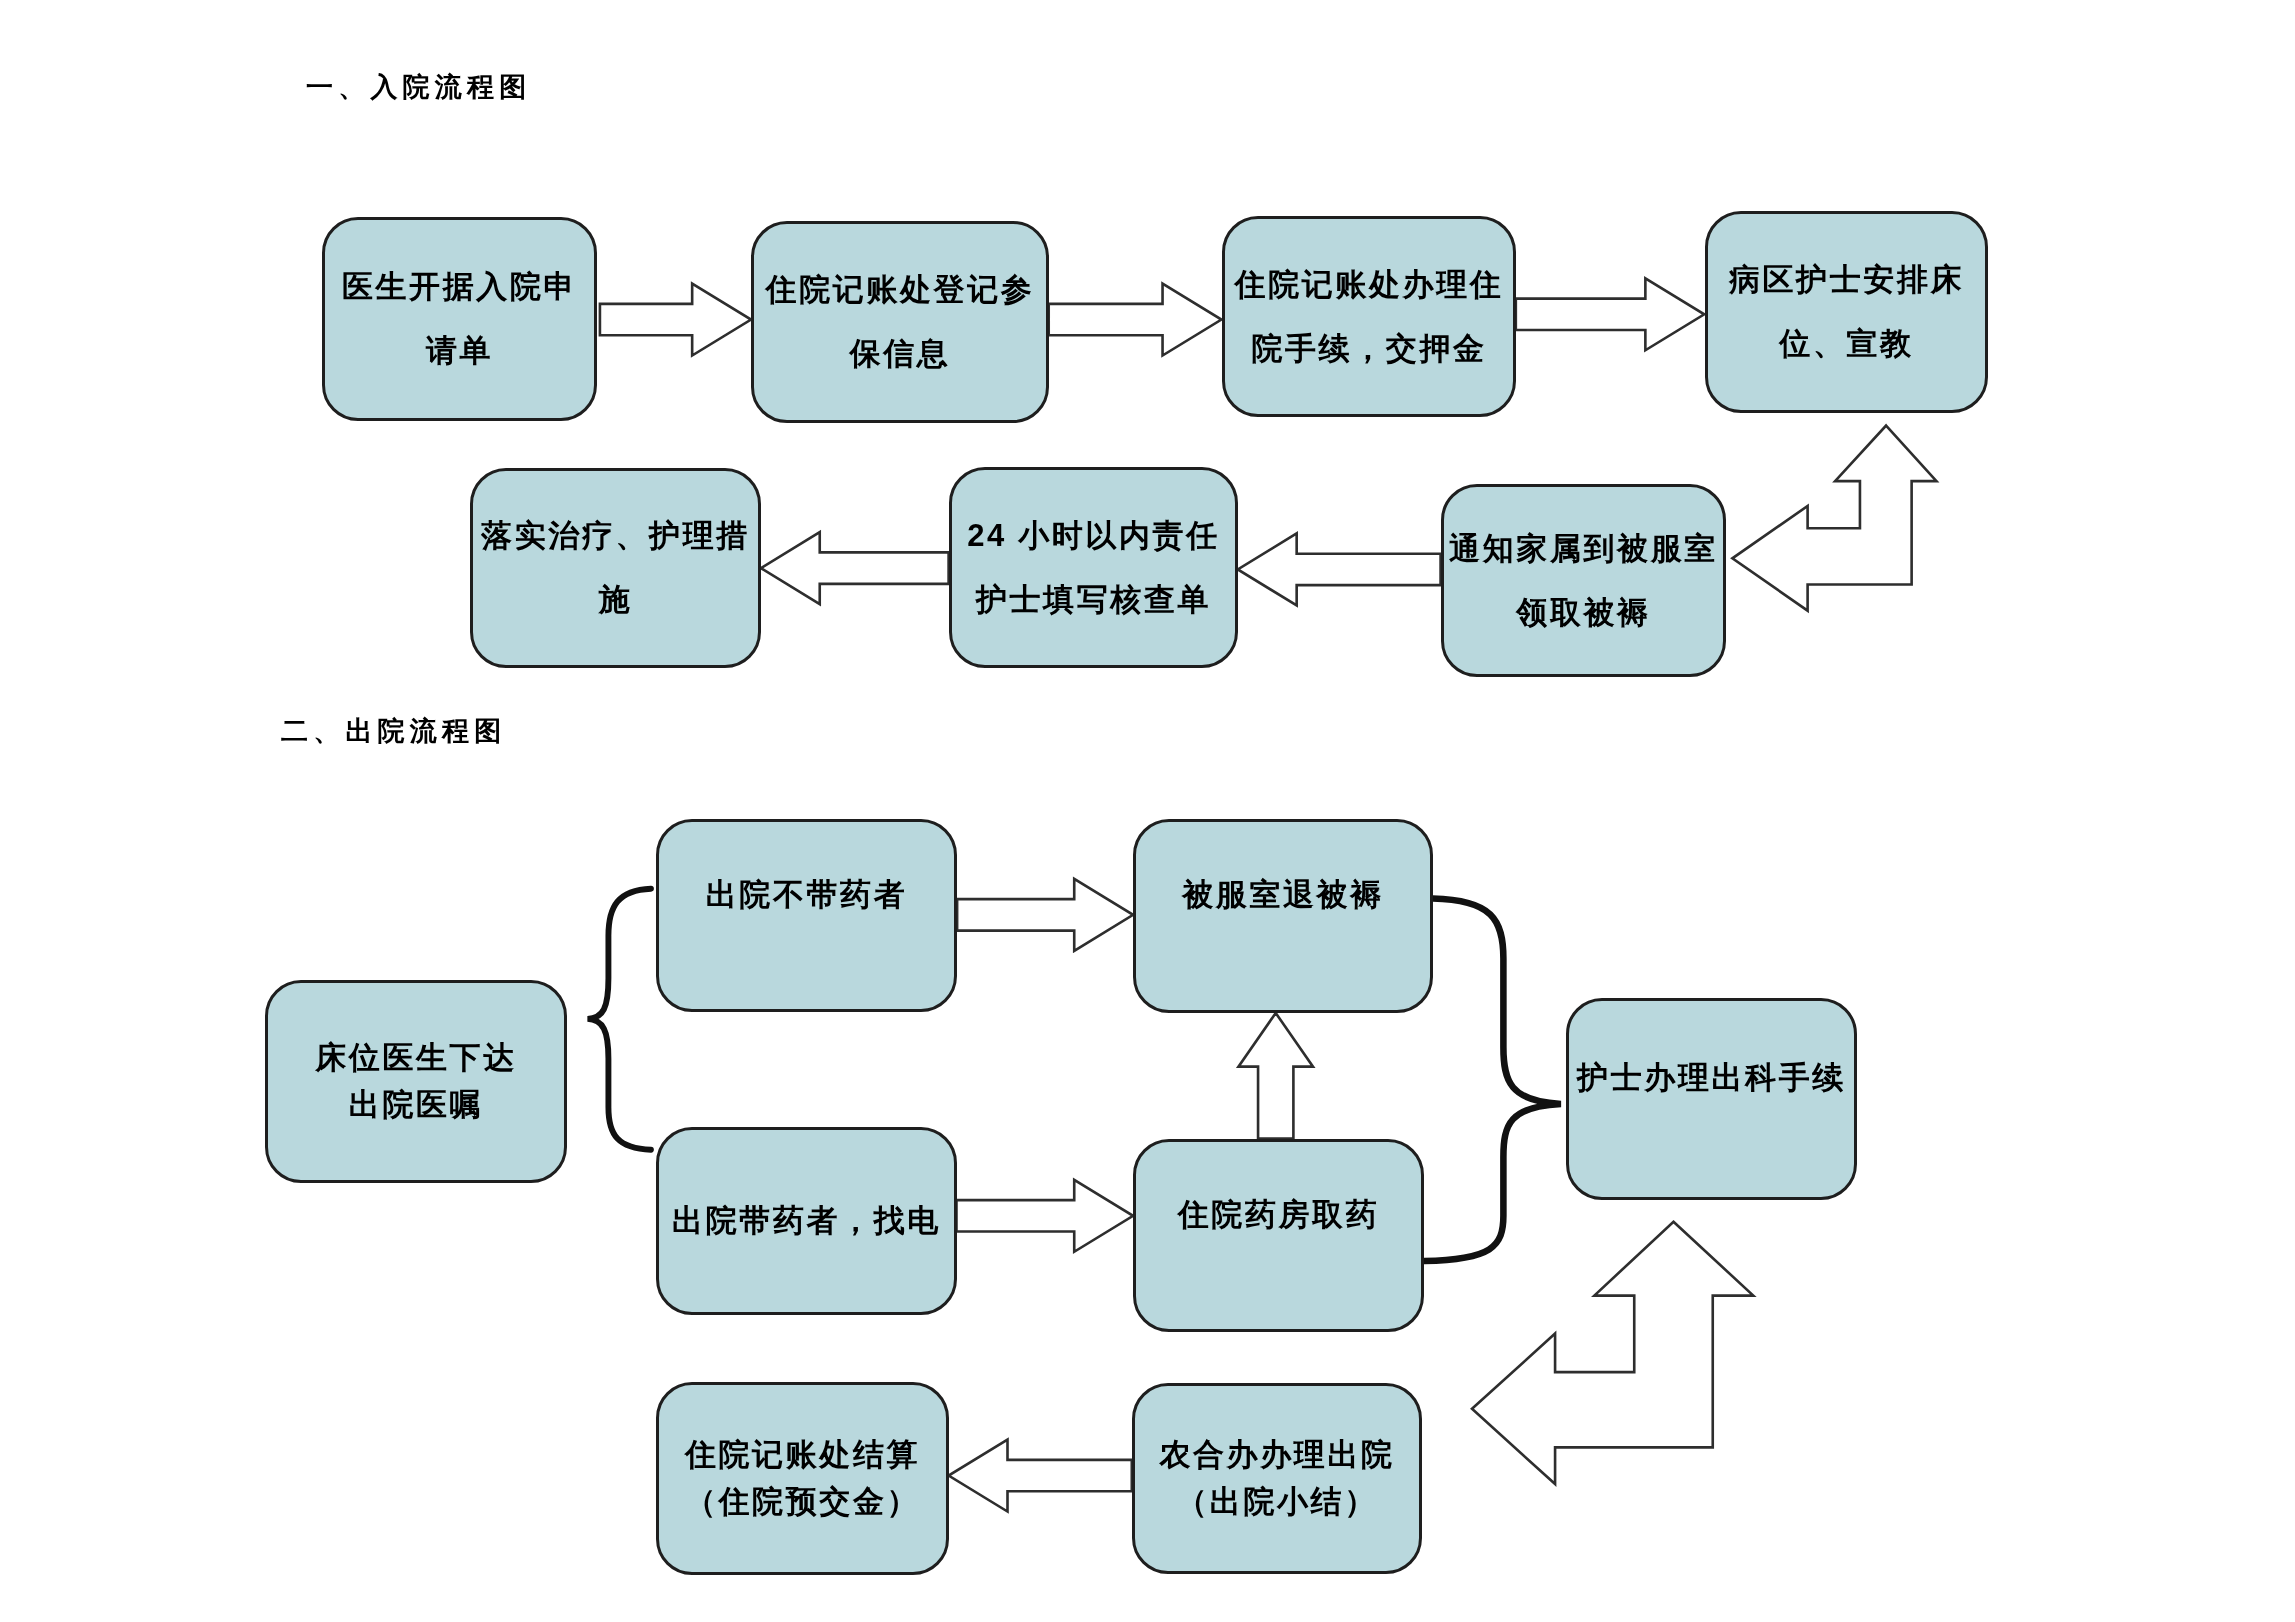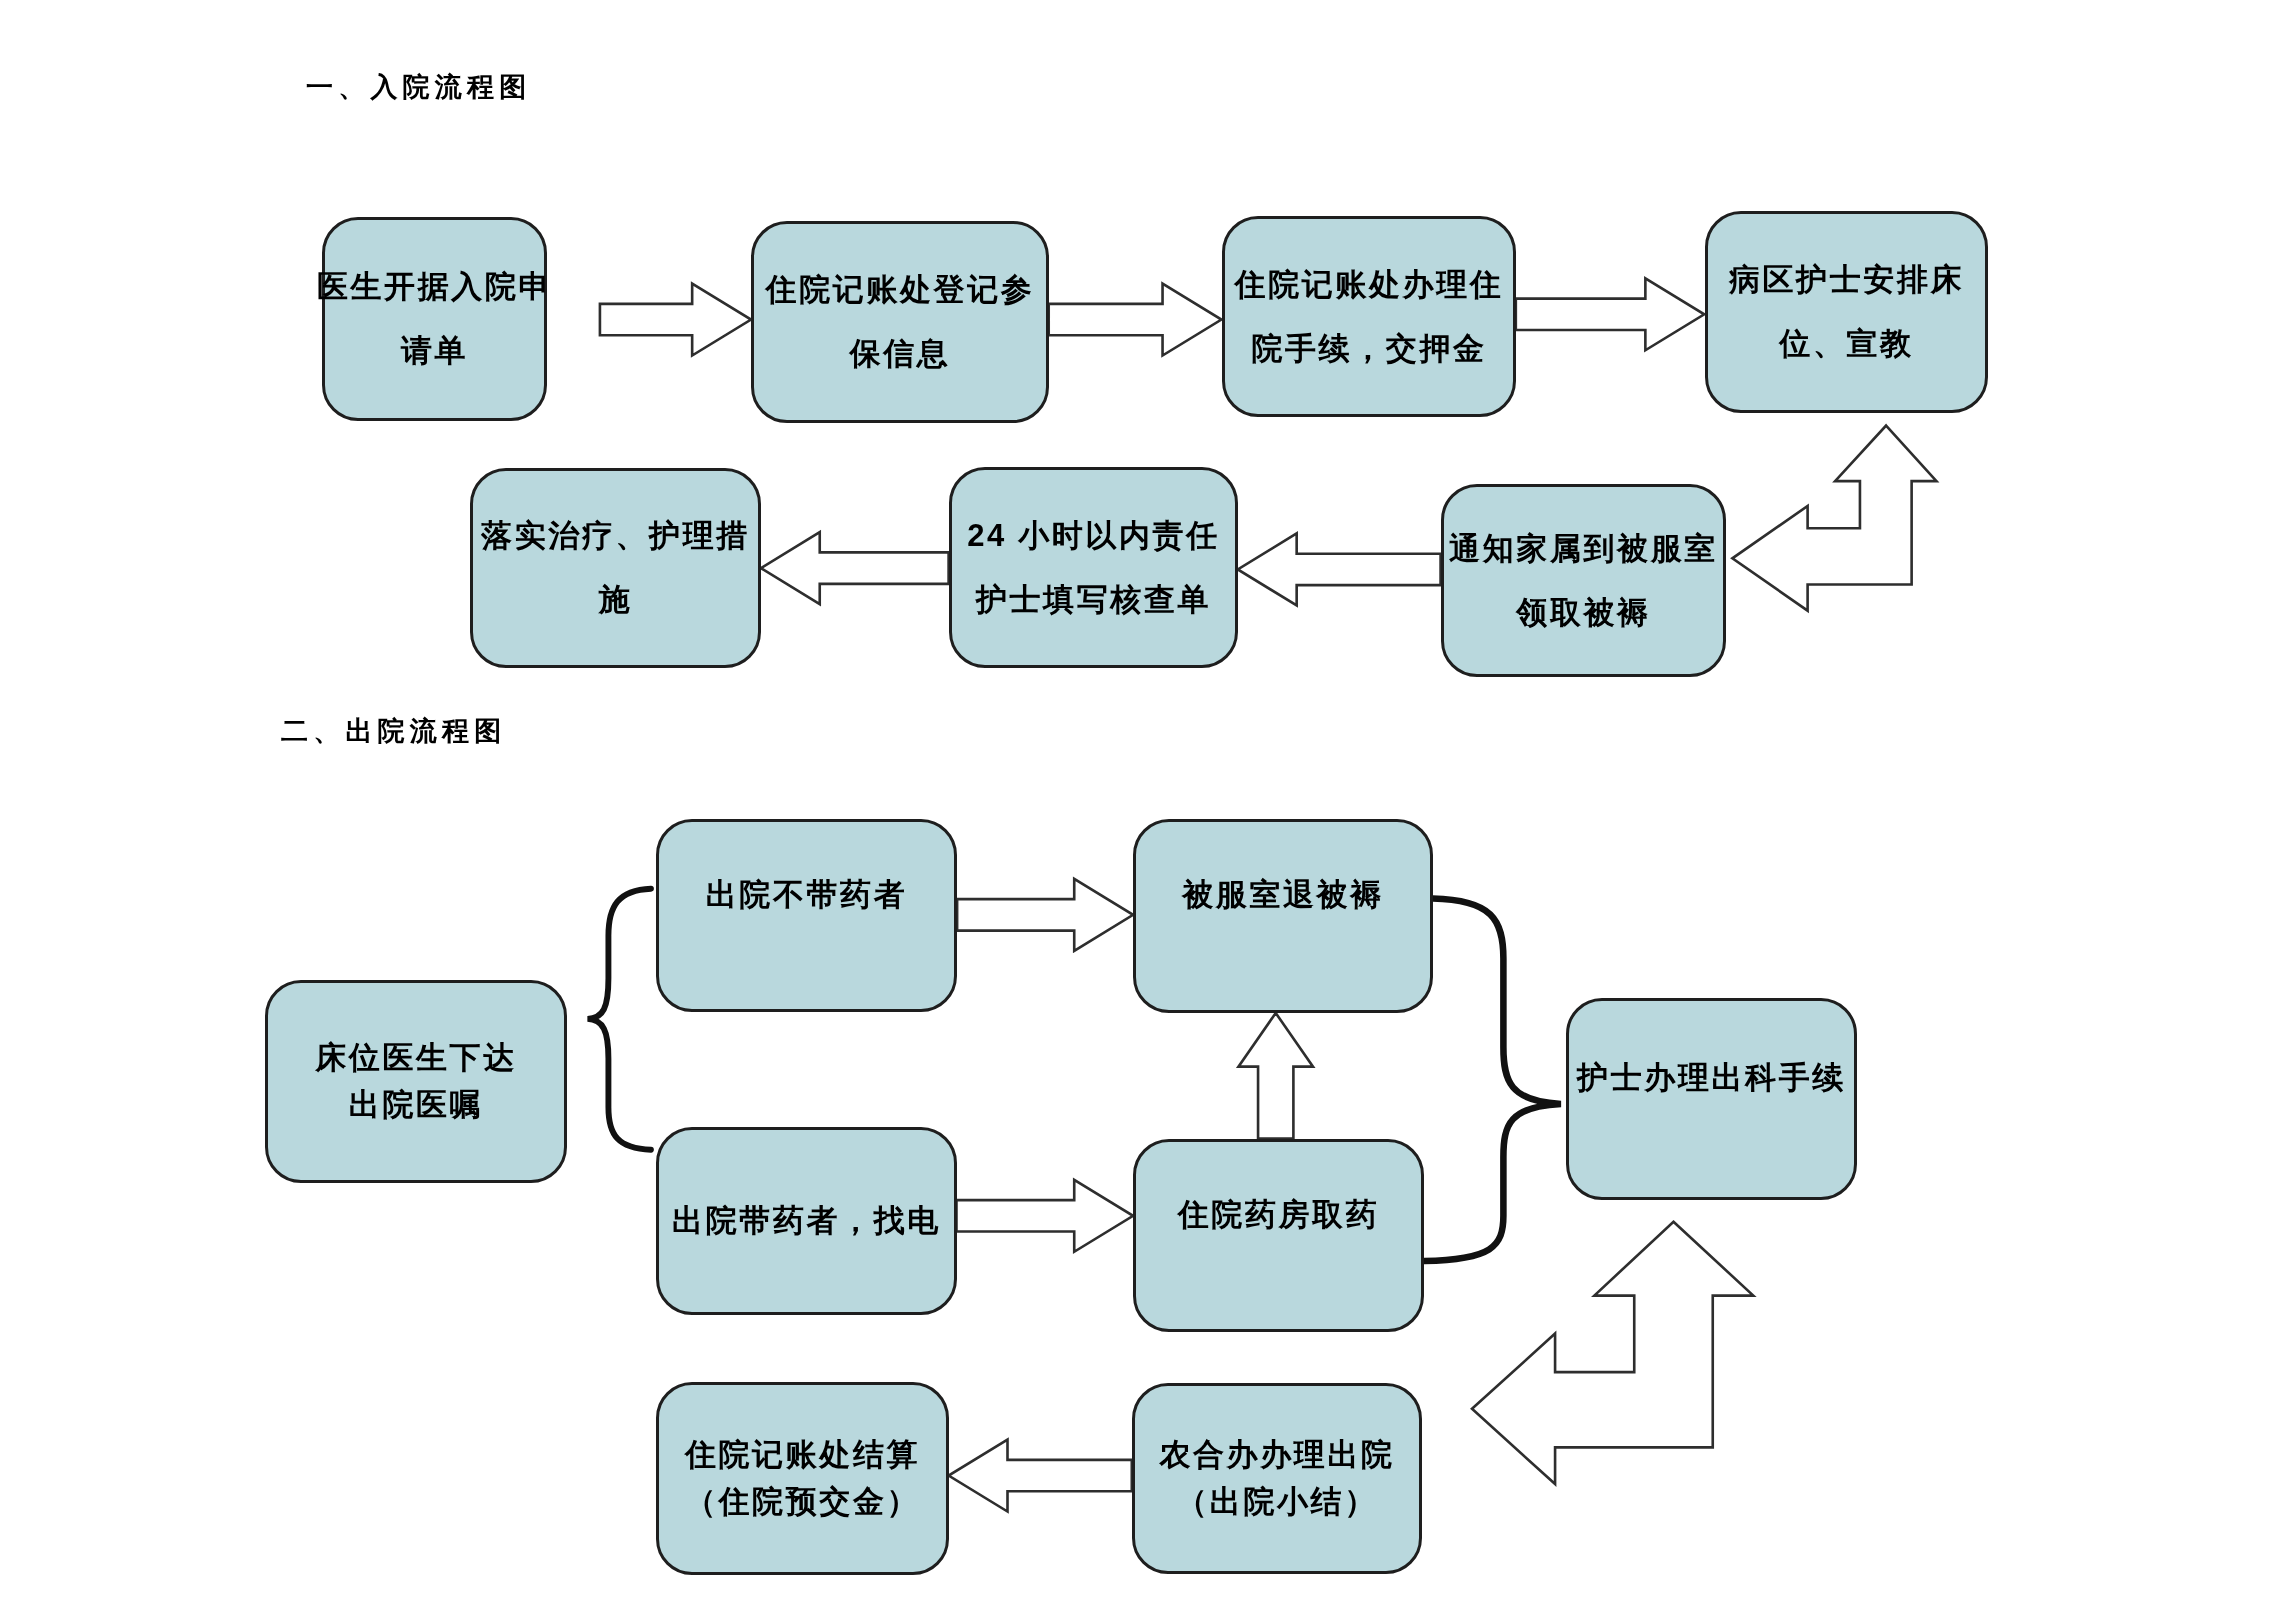--- a/index.html
+++ b/index.html
@@ -78,21 +78,21 @@
     <polygon points="1462,1834 1642,1834 1642,1803 1732,1858 1642,1913 1642,1882 1462,1882" style="fill:var(--arrow-fill);stroke:var(--arrow-stroke);stroke-width:4"></polygon>
     <polygon points="1950,1548 2007,1630 1977,1630 1977,1740 1923,1740 1923,1630 1893,1630" style="fill:var(--arrow-fill);stroke:var(--arrow-stroke);stroke-width:4"></polygon>
     <polygon points="1730,2231 1540,2231 1540,2200 1450,2255 1540,2310 1540,2279 1730,2279" style="fill:var(--arrow-fill);stroke:var(--arrow-stroke);stroke-width:4"></polygon>
 
     <polygon points="2558,1867 2680,1980 2618,1980 2618,2212 2377,2212 2377,2268 2250,2153 2377,2038 2377,2097 2498,2097 2498,1980 2437,1980" style="fill:var(--arrow-fill);stroke:var(--arrow-stroke);stroke-width:4"></polygon>
   </svg>
 
   <div class="sec-title" style="left:306px;top:69px;">一、入院流程图</div>
   <div class="sec-title" style="left:281px;top:713px;">二、出院流程图</div>
 
-  <div class="fbox" style="left:322px;top:217px;width:225px;height:204px;">
+  <div class="fbox" style="left:322px;top:217px;width:275px;height:204px;">
     <span>医生开据入院申</span>
     <span>请单</span>
   </div>
   <div class="fbox" style="left:1222px;top:216px;width:294px;height:201px;">
     <span>住院记账处办理住</span>
     <span>院手续，交押金</span>
   </div>
   <div class="fbox" style="left:751px;top:221px;width:298px;height:202px;">
     <span>住院记账处登记参</span>
     <span>保信息</span>

